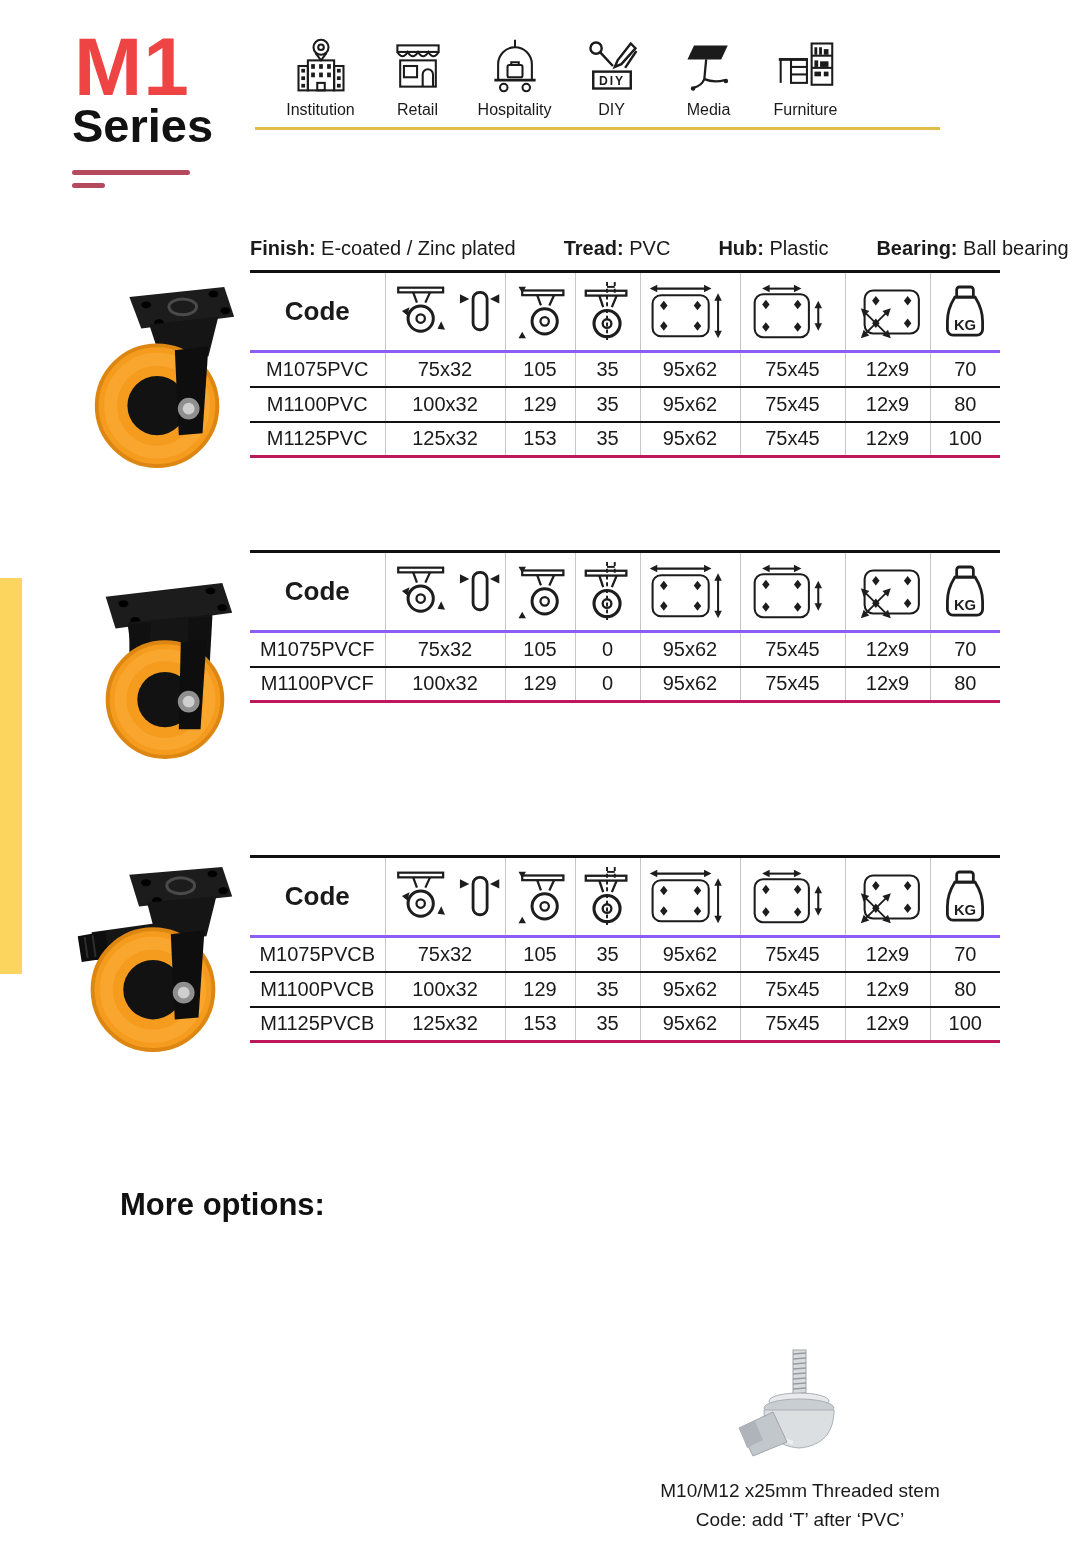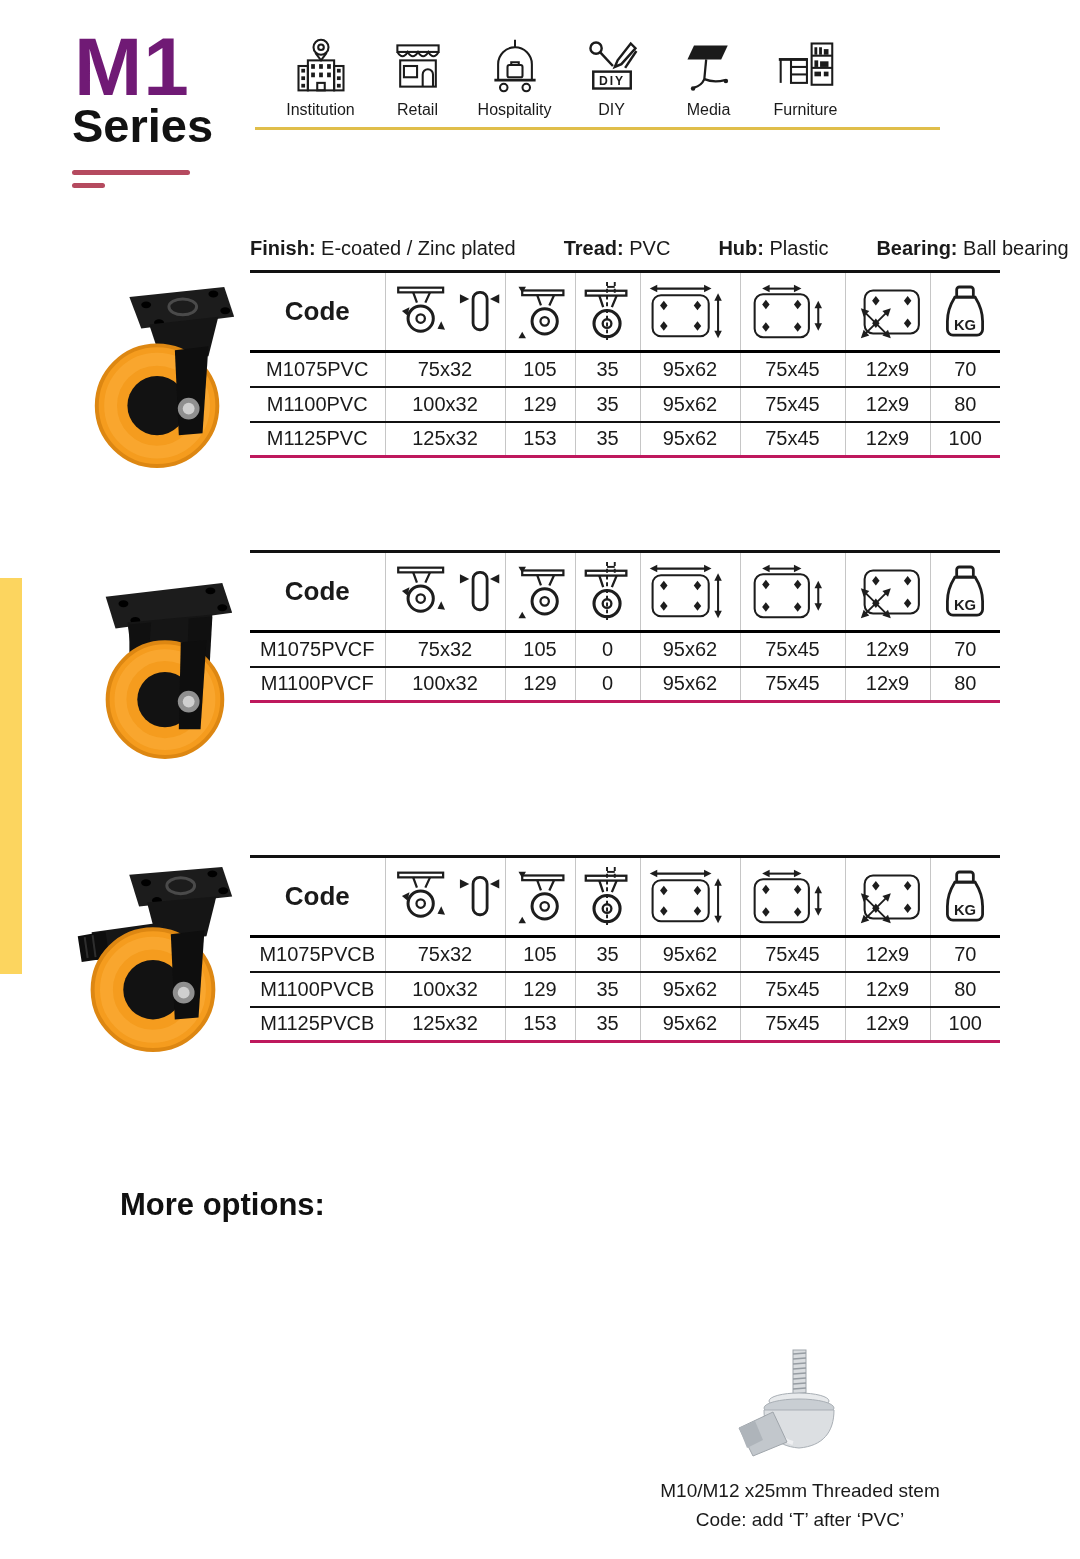--- a/index.html
+++ b/index.html
@@ -1,21 +1,21 @@
 <!DOCTYPE html>
 <html><head>
 <meta charset="utf-8">
 <style>
   * { margin:0; padding:0; box-sizing:border-box; }
   html,body { background:#ffffff; }
   body { font-family:"Liberation Sans", sans-serif; color:#1a1a1a; }
   .page { position:relative; width:1080px; height:1559px; background:#fff; overflow:hidden; }
 
   
-  .brand-code { position:absolute; left:74px; top:26px; font-size:82px; font-weight:bold; color:#701a75; line-height:1; letter-spacing:1px; }
+  .brand-code { position:absolute; left:74px; top:26px; font-size:82px; font-weight:bold; color:#ef4444; line-height:1; letter-spacing:1px; }
   .brand-word { position:absolute; left:72px; top:100px; font-size:47px; font-weight:bold; color:#121212; line-height:1.1; }
   .red-line-1 { position:absolute; left:72px; top:170px; width:118px; height:5px; background:#B54A5F; border-radius:3px; }
   .red-line-2 { position:absolute; left:72px; top:183px; width:33px; height:5px; background:#B54A5F; border-radius:3px; }
 
   
   .apps { position:absolute; left:272px; top:36px; display:flex; }
   .app { width:97px; display:flex; flex-direction:column; align-items:center; }
   .app svg { height:60px; width:auto; }
   .app-label { font-size:16px; margin-top:5px; color:#1a1a1a; white-space:nowrap; }
   .apps-underline { position:absolute; left:255px; top:127px; width:685px; height:3px; background:#E0BE4A; }
@@ -24,21 +24,21 @@
   .spec-line { position:absolute; left:250px; top:237px; width:740px; font-size:20px; display:flex; justify-content:space-between; white-space:nowrap;gap:48px; }
   .spec-line b { font-weight:bold; }
 
   
   .spec-table { position:absolute; left:250px; width:750px; border-collapse:collapse; table-layout:fixed; background:#fff; }
   .t1 { top:270px; } .t2 { top:550px; } .t3 { top:855px; }
   col.c-code{width:135px} col.c-wheel{width:120px} col.c-height{width:70px} col.c-offset{width:65px}
   col.c-plate{width:100px} col.c-bspace{width:105px} col.c-bhole{width:85px} col.c-kg{width:70px}
   .spec-table th, .spec-table td { border-left:1px solid #c6c6c6; text-align:center; vertical-align:middle; padding:0; }
   .spec-table th:first-child, .spec-table td:first-child { border-left:none; }
-  .spec-table thead th { height:80px; border-top:3px solid #111; border-bottom:3px solid #000000; }
+  .spec-table thead th { height:80px; border-top:3px solid #111; border-bottom:3px solid #8b5cf6; }
   .spec-table tbody td { height:35px; border-bottom:2px solid #111; font-size:20px; }
   .spec-table tbody tr:last-child td { border-bottom:3px solid #be185d; }
   th.code-h { font-size:26px; font-weight:bold; }
   .spec-table thead th svg { vertical-align:middle; }
 
   
   .caster { position:absolute; }
   .caster-1 { left:78px; top:283px; }
   .caster-2 { left:78px; top:573px; }
   .caster-3 { left:52px; top:858px; }

